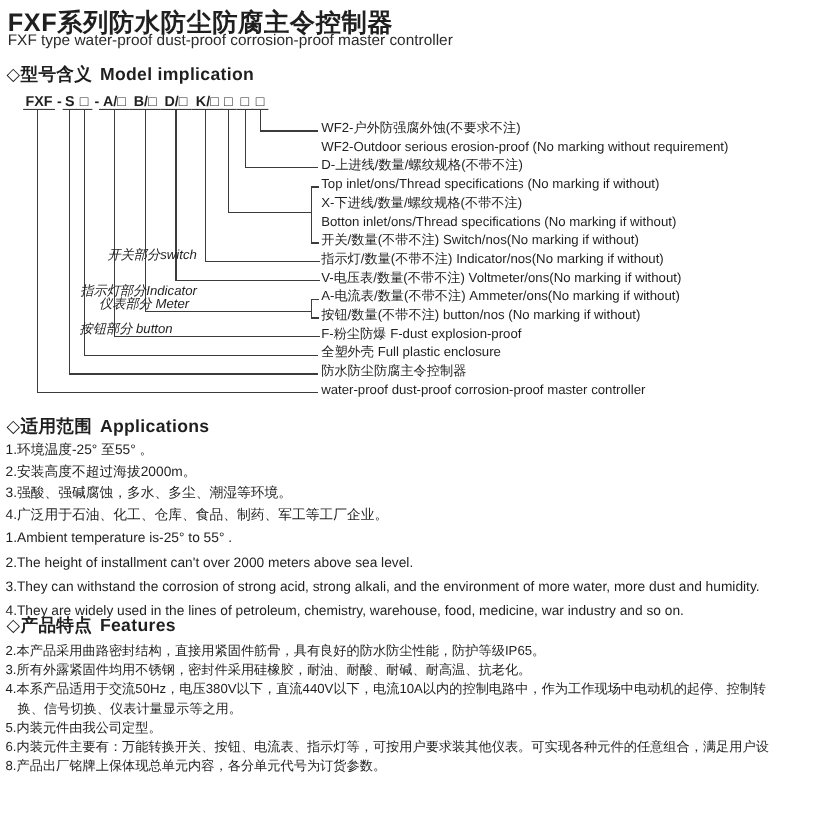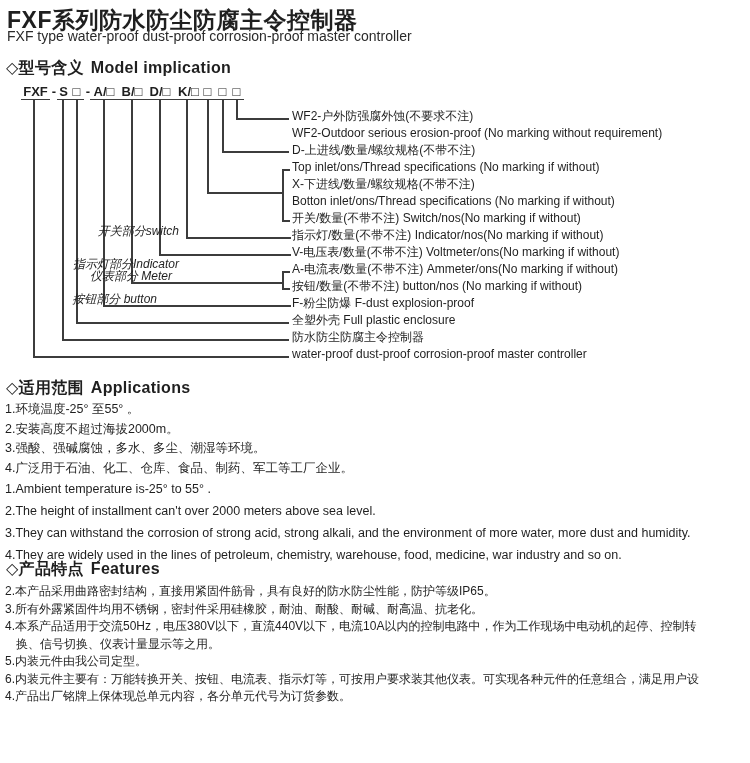--- a/index.html
+++ b/index.html
@@ -131,14 +131,14 @@
   <span>◇产品特点</span><span class="en">Features</span>
 </div>
 
 <div class="abs feat">
   <div>2.本产品采用曲路密封结构，直接用紧固件筋骨，具有良好的防水防尘性能，防护等级IP65。</div>
   <div>3.所有外露紧固件均用不锈钢，密封件采用硅橡胶，耐油、耐酸、耐碱、耐高温、抗老化。</div>
   <div>4.本系产品适用于交流50Hz，电压380V以下，直流440V以下，电流10A以内的控制电路中，作为工作现场中电动机的起停、控制转</div>
   <div class="indent">换、信号切换、仪表计量显示等之用。</div>
   <div>5.内装元件由我公司定型。</div>
   <div>6.内装元件主要有：万能转换开关、按钮、电流表、指示灯等，可按用户要求装其他仪表。可实现各种元件的任意组合，满足用户设</div>
-  <div>4.产品出厂铭牌上保体现总单元内容，各分单元代号为订货参数。</div>
+  <div>8.产品出厂铭牌上保体现总单元内容，各分单元代号为订货参数。</div>
 </div>
 
 </body></html>

